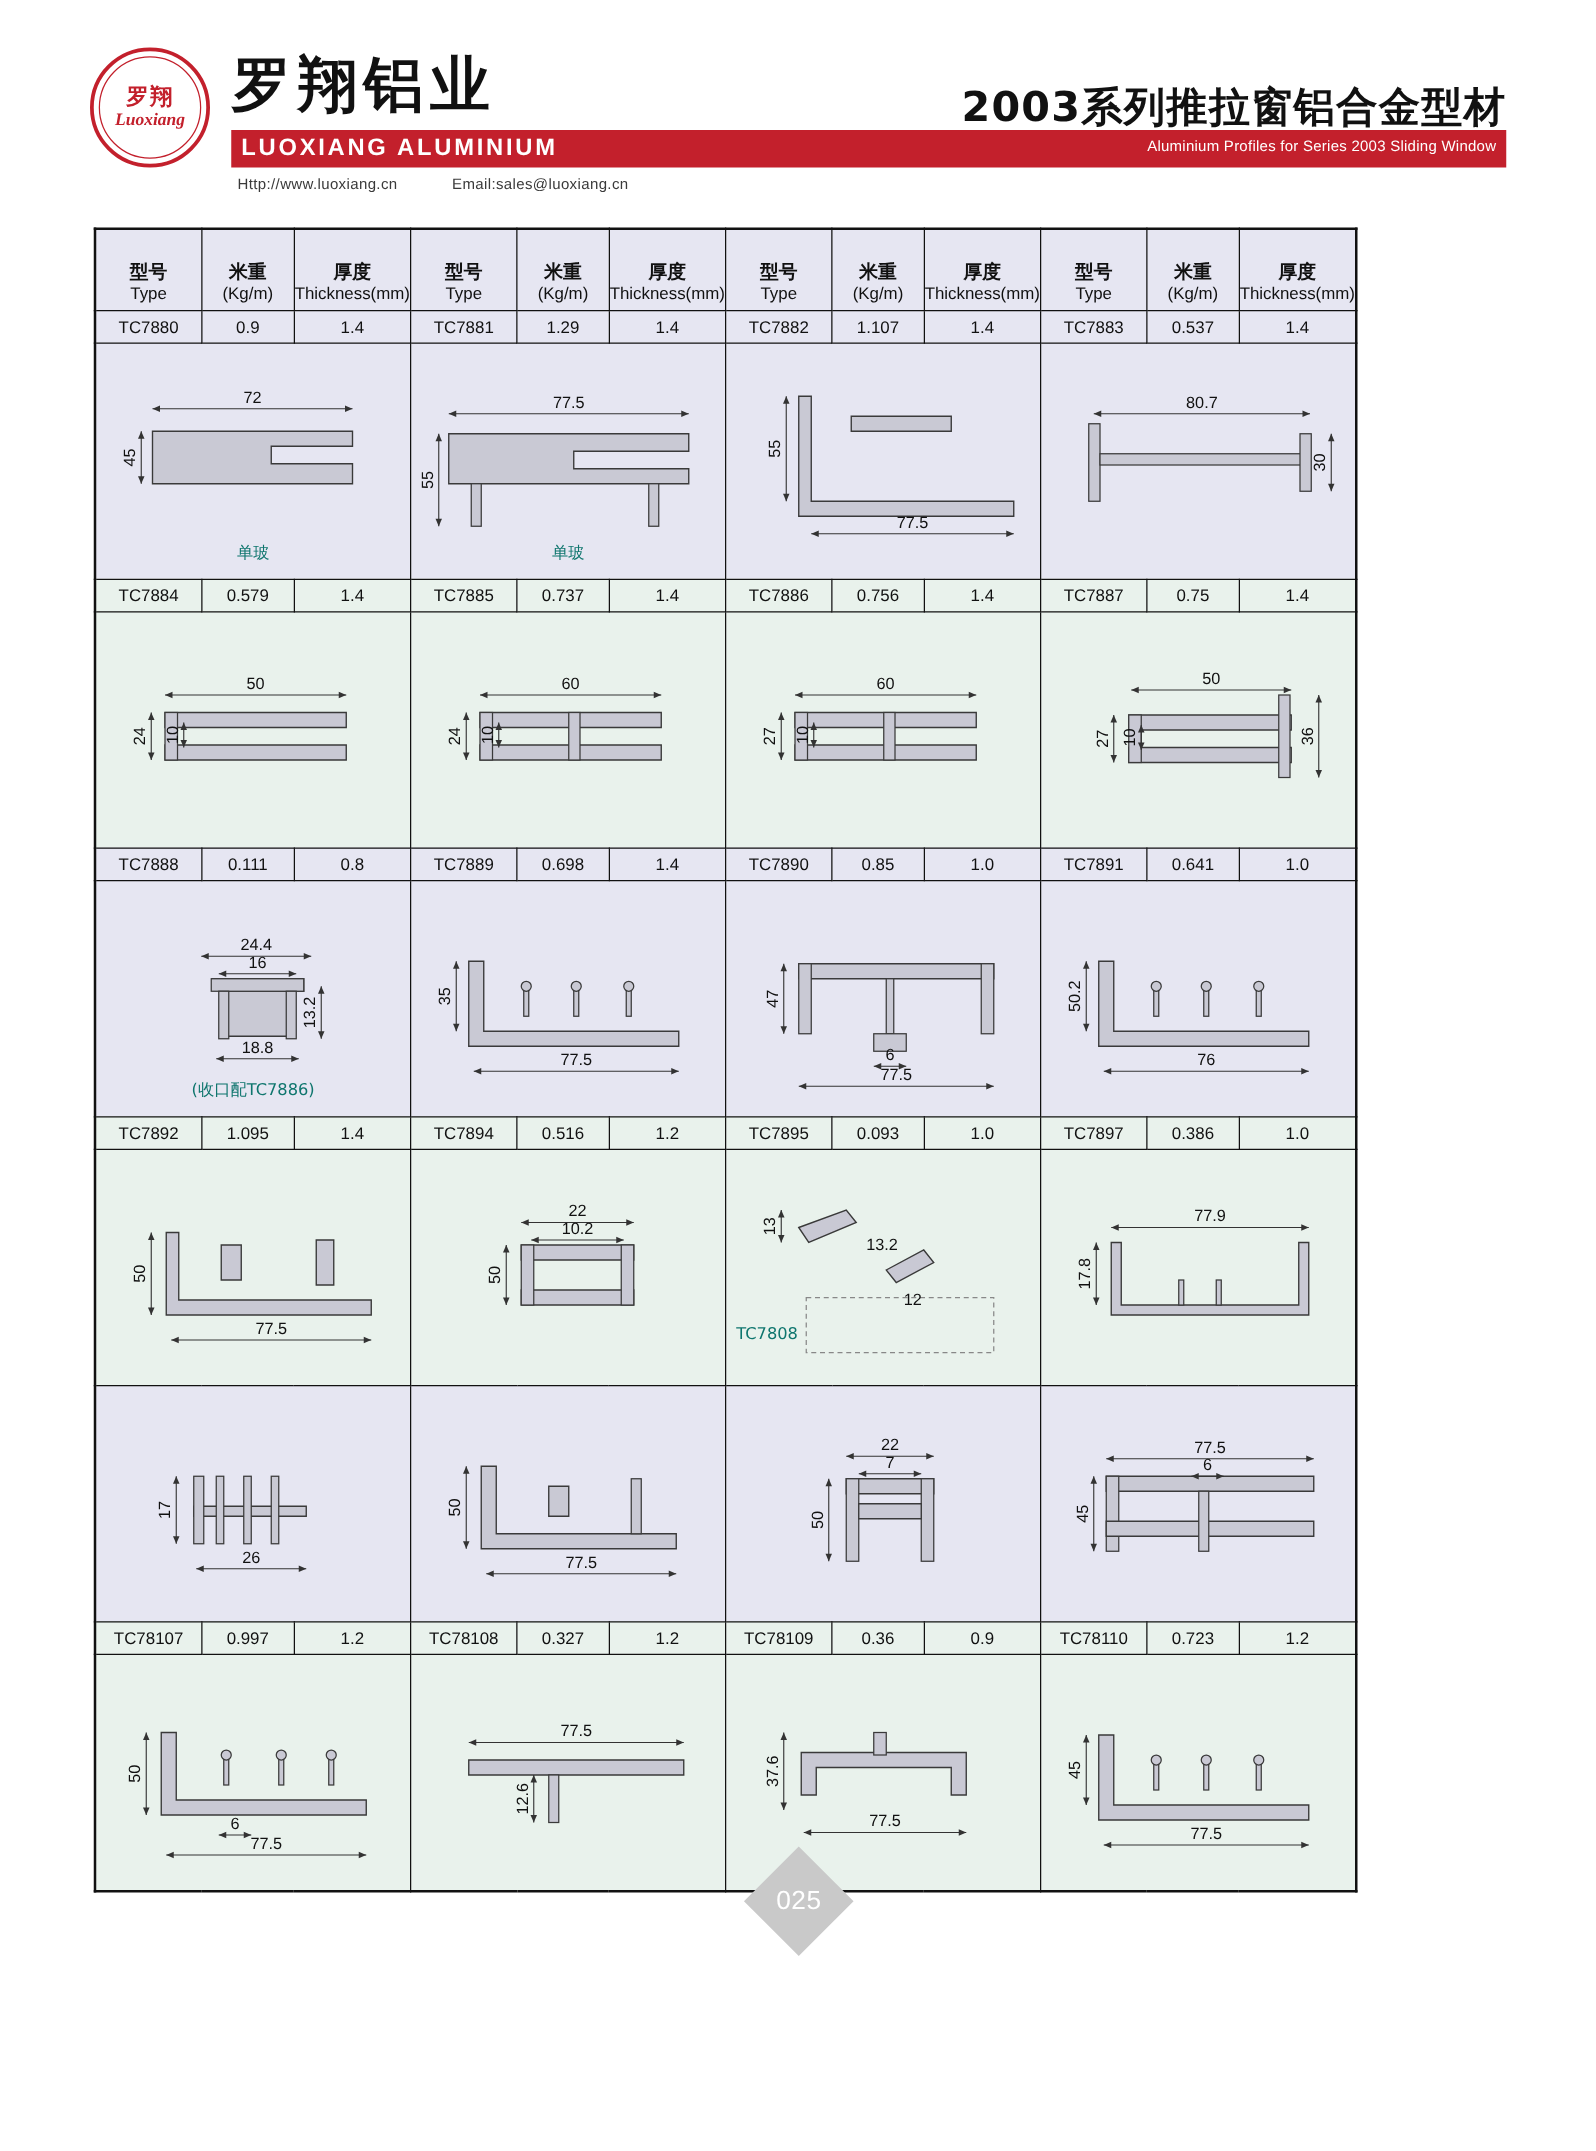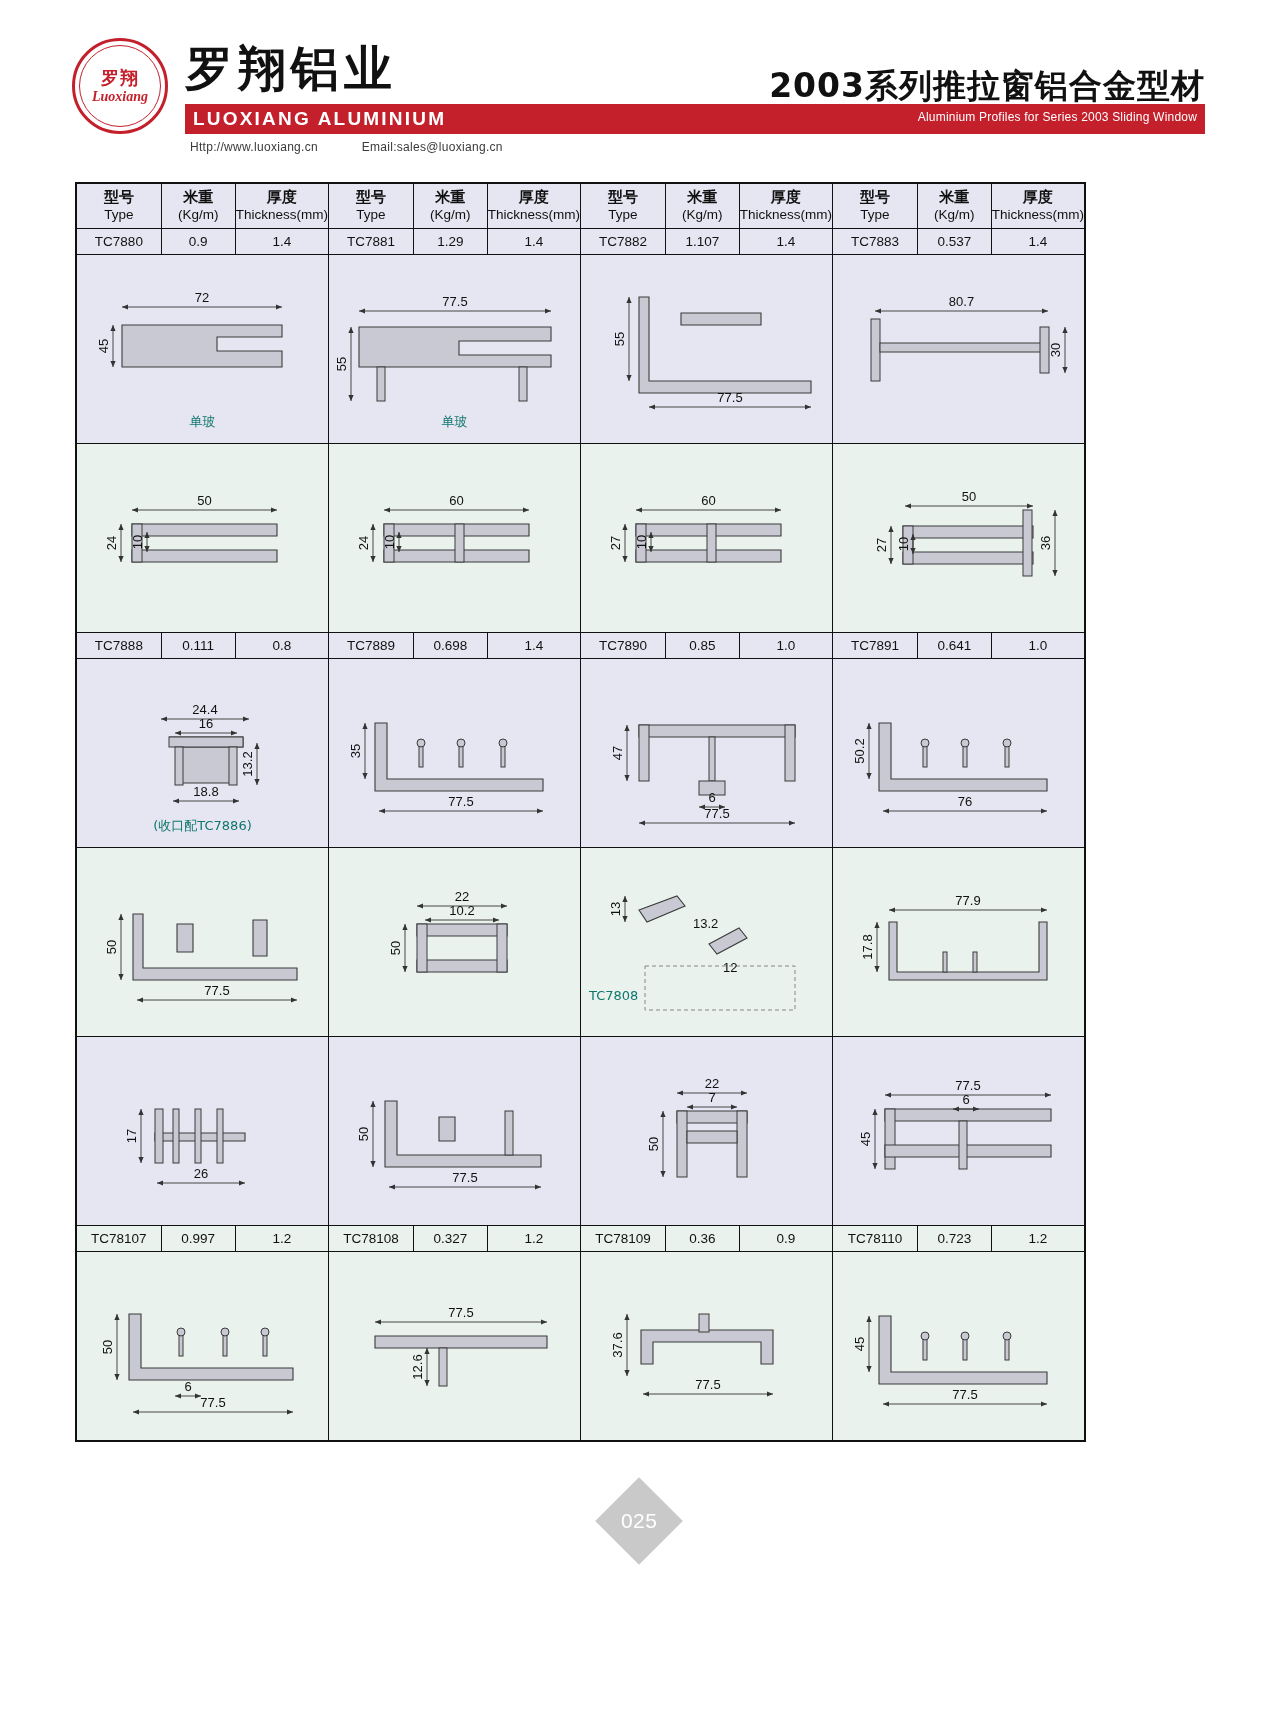--- a/index.html
+++ b/index.html
@@ -64,21 +64,21 @@
   
   .grid {
     position: absolute; left: 75px; top: 182px;
     width: 1005px;
     border: 2px solid #111; border-collapse: collapse;
   }
   .grid td, .grid th { border: 1px solid #111; }
 
   .hdr td { background: #e6e6f2; text-align: center; padding: 4px 0 5px; }
   .hdr .l1 { font-family: "DejaVu Sans", sans-serif; font-size: 15px; font-weight: bold;
-             color: #111; line-height: 1.25; }
+             color: #111; line-height: 1.25; margin-top: 20px; }
   .hdr .l2 { font-size: 13.5px; color: #111; line-height: 1.2; }
 
   .specrow td { text-align: center; font-size: 13.5px; color: #111; height: 26px;
                 padding: 2px 0; }
   .specrow.v td { background: #e6e6f2; }
   .specrow.g td { background: #e9f2ec; }
 
   .figrow td { padding: 0; vertical-align: top; }
   .figrow.v td { background: #e6e6f2; }
   .figrow.g td { background: #e9f2ec; }
@@ -288,20 +288,34 @@
                   <polygon points="215,56 209,53.4 209,58.6" fill="#333"></polygon>
                   <text x="128.5" y="51" text-anchor="middle" font-size="13" fill="#111" font-family="&quot;Liberation Sans&quot;,sans-serif">80.7</text>
                   <line x1="232" y1="72" x2="232" y2="118" stroke="#333" stroke-width=".9"></line>
                   <polygon points="232,72 229.4,78 234.6,78" fill="#333"></polygon>
                   <polygon points="232,118 229.4,112 234.6,112" fill="#333"></polygon>
                   <text x="227" y="95" text-anchor="middle" font-size="13" fill="#111" font-family="&quot;Liberation Sans&quot;,sans-serif" transform="rotate(-90 227 95)">30</text>
                 </g>
               </svg>
             </div>
           </td>
+        </tr>
+        <tr class="specrow g">
+          <td>TC7884</td>
+          <td>0.579</td>
+          <td>1.4</td>
+          <td>TC7885</td>
+          <td>0.737</td>
+          <td>1.4</td>
+          <td>TC7886</td>
+          <td>0.756</td>
+          <td>1.4</td>
+          <td>TC7887</td>
+          <td>0.75</td>
+          <td>1.4</td>
         </tr>
         <tr class="figrow g">
           <td colspan="3">
             <div class="cell" style="height: 188px;">
               <svg viewBox="0 0 251 188">
                 <g>
                   <polygon points="55,80 200,80 200,92 55,92" fill="#c9c9d4" stroke="#3a3a3a" stroke-width="1.1"></polygon>
                   <polygon points="55,106 200,106 200,118 55,118" fill="#c9c9d4" stroke="#3a3a3a" stroke-width="1.1"></polygon>
                   <rect x="55" y="80" width="10" height="38" fill="#c9c9d4" stroke="#3a3a3a"></rect>
                   <line x1="55" y1="66" x2="200" y2="66" stroke="#333" stroke-width=".9"></line>
@@ -506,20 +520,34 @@
                   <text x="31" y="92" text-anchor="middle" font-size="13" fill="#111" font-family="&quot;Liberation Sans&quot;,sans-serif" transform="rotate(-90 31 92)">50.2</text>
                   <line x1="50" y1="152" x2="214" y2="152" stroke="#333" stroke-width=".9"></line>
                   <polygon points="50,152 56,149.4 56,154.6" fill="#333"></polygon>
                   <polygon points="214,152 208,149.4 208,154.6" fill="#333"></polygon>
                   <text x="132" y="147" text-anchor="middle" font-size="13" fill="#111" font-family="&quot;Liberation Sans&quot;,sans-serif">76</text>
                 </g>
               </svg>
             </div>
           </td>
         </tr>
+        <tr class="specrow g">
+          <td>TC7892</td>
+          <td>1.095</td>
+          <td>1.4</td>
+          <td>TC7894</td>
+          <td>0.516</td>
+          <td>1.2</td>
+          <td>TC7895</td>
+          <td>0.093</td>
+          <td>1.0</td>
+          <td>TC7897</td>
+          <td>0.386</td>
+          <td>1.0</td>
+        </tr>
         <tr class="figrow g">
           <td colspan="3">
             <div class="cell" style="height: 188px;">
               <svg viewBox="0 0 251 188">
                 <g>
                   <polygon points="56,66 66,66 66,120 220,120 220,132 56,132" fill="#c9c9d4" stroke="#3a3a3a" stroke-width="1.1"></polygon>
                   <polygon points="100,76 116,76 116,104 100,104" fill="#c9c9d4" stroke="#3a3a3a" stroke-width="1.1"></polygon>
                   <polygon points="176,72 190,72 190,108 176,108" fill="#c9c9d4" stroke="#3a3a3a" stroke-width="1.1"></polygon>
                   <line x1="44" y1="66" x2="44" y2="132" stroke="#333" stroke-width=".9"></line>
                   <polygon points="44,66 41.4,72 46.6,72" fill="#333"></polygon>

